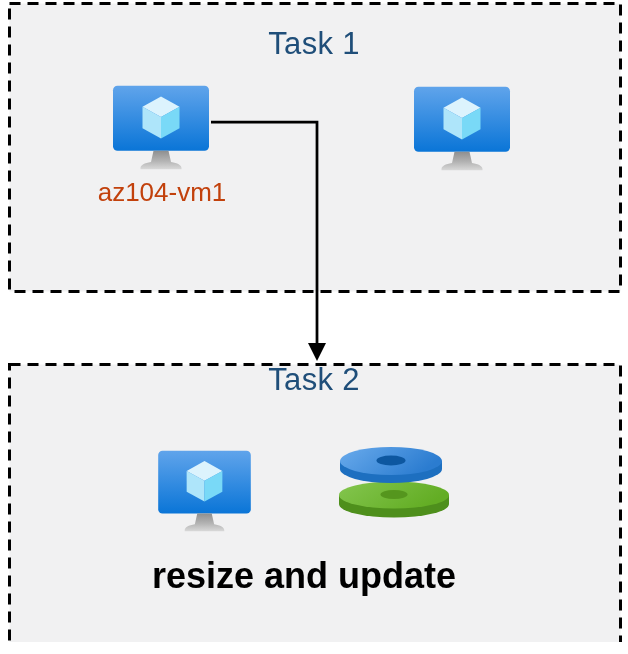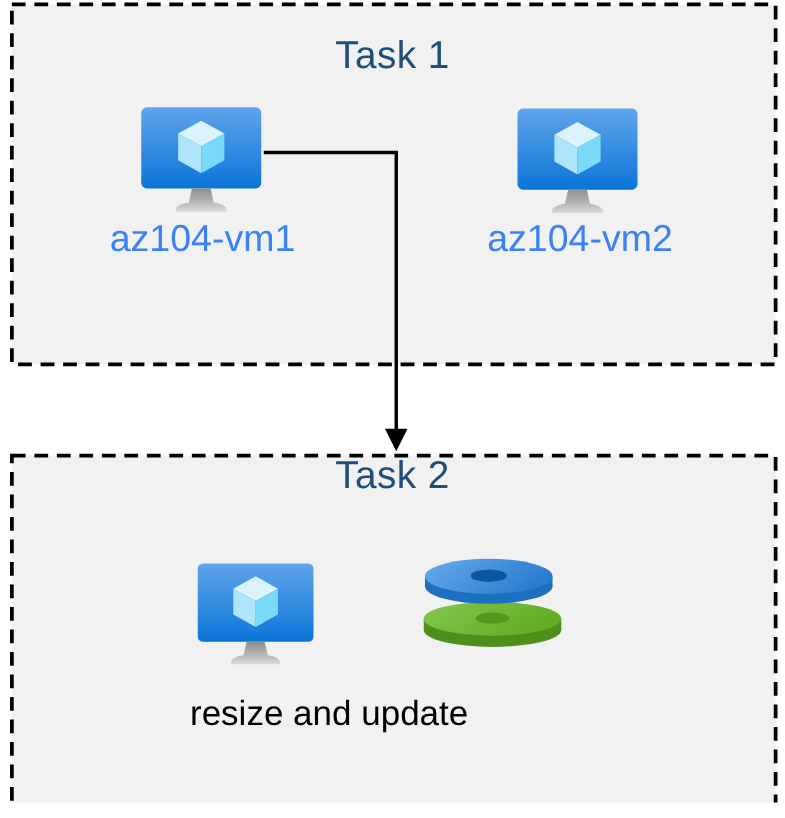--- a/index.html
+++ b/index.html
@@ -10,24 +10,24 @@
   }
   .stage{position:relative;width:628px;height:642px;overflow:hidden}
   .bg{position:absolute;left:0;top:0}
   .icon{position:absolute;display:block}
   .title{
     position:absolute;left:0;width:628px;text-align:center;
     font-size:31px;color:#1f4e79;letter-spacing:.3px;white-space:nowrap;
   }
   .vm-label{
     position:absolute;text-align:center;
-    font-size:30px;line-height:36px;color:#3b82f6;white-space:nowrap;
+    font-size:26px;line-height:36px;color:#c2410c;white-space:nowrap;
   }
   .caption{
-    position:absolute;font-size:28px;color:#000;white-space:nowrap;
+    position:absolute;font-size:36px;color:#000;white-space:nowrap;font-weight:bold;
   }
   .defs-svg{position:absolute;width:0;height:0;overflow:hidden}
 </style>
 </head>
 <body>
 
 <svg class="defs-svg" aria-hidden="true">
   <defs>
     <linearGradient id="gScreen" x1="0" y1="0" x2="0" y2="1">
       <stop offset="0" stop-color="#60a4eb"></stop>
@@ -72,21 +72,20 @@
     <use href="#vm-icon"></use>
   </svg>
   <svg class="icon" style="left:413px;top:86px" width="98" height="85" viewBox="0 0 98 85">
     <use href="#vm-icon"></use>
   </svg>
 
   <div class="vm-label" style="left:42px;top:174px;width:240px">
     <div>az104-vm1</div>
   </div>
   <div class="vm-label" style="left:344px;top:174px;width:240px">
-    <div>az104-vm2</div>
   </div>
 
   <div class="title" style="top:362px">Task 2</div>
 
   <svg class="icon" style="left:157px;top:450px" width="95" height="82" viewBox="0 0 98 85">
     <use href="#vm-icon"></use>
   </svg>
 
   <svg class="icon" style="left:336px;top:444px" width="116" height="76" viewBox="0 0 116 76">
 

